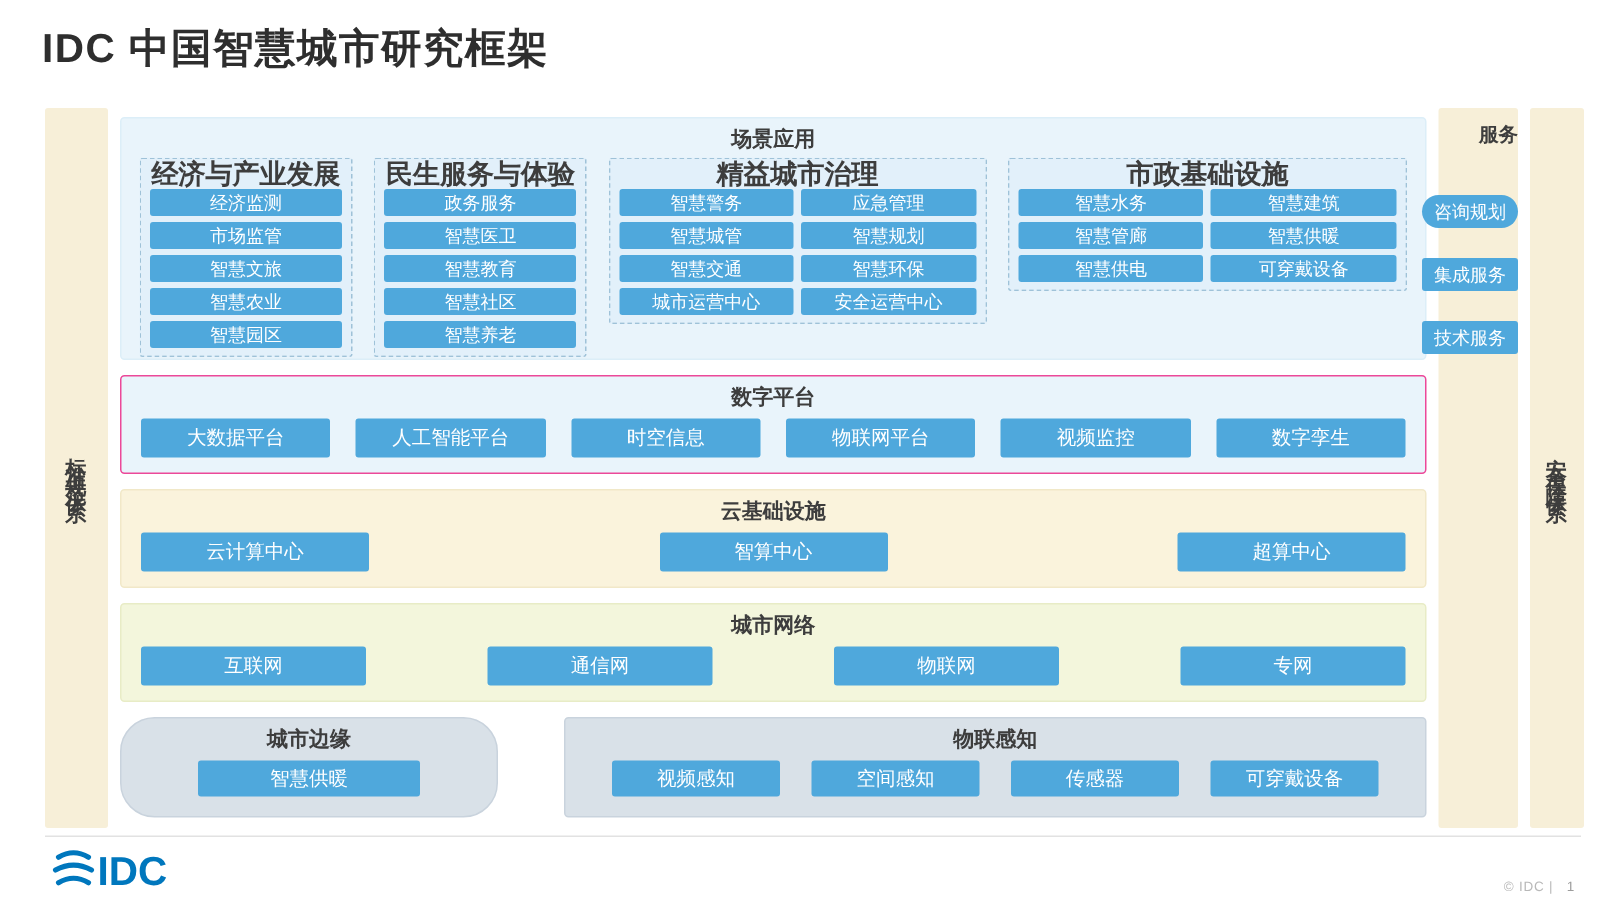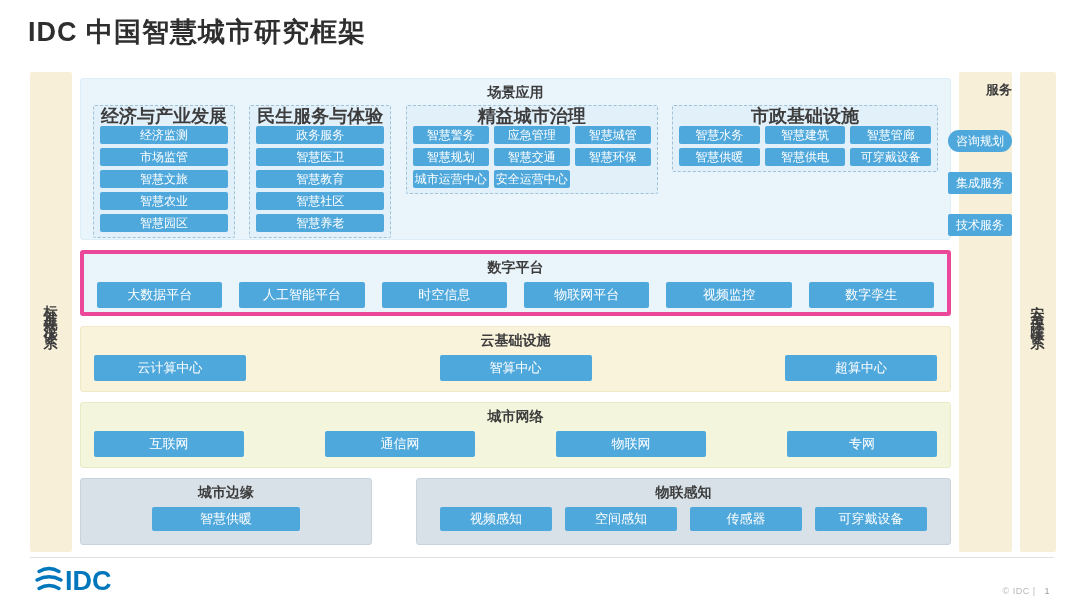--- a/index.html
+++ b/index.html
@@ -27,34 +27,34 @@
   .btn{background:var(--button-blue);color:#fff;font-size:12px;height:18px;display:flex;align-items:center;justify-content:center;border-radius:2px;white-space:nowrap;}
   
   .scenario{height:162px;background:var(--layer-blue);border:1px solid #DCEEF8;}
   .groups{display:flex;justify-content:space-between;align-items:flex-start;padding:5px 12px 0;}
   .group{border:1px dashed #9FC2D8;background:#E2F0FA;border-radius:2px;padding:2px 6px 5px;}
   .group-title{text-align:center;font-size:18px;line-height:14px;font-weight:bold;color:var(--text-dark);margin:1px 0 3px;}
   .g1,.g2{width:142px;}
   .g3{width:252px;}
   .g4{width:266px;}
   .col-items{display:flex;flex-direction:column;gap:4px;justify-content:space-between;}
-  .grid-items{display:grid;grid-template-columns:1fr 1fr 1fr;gap:4px 5px;}
-  
-  .digital{height:66px;background:var(--layer-blue);border:4px solid #ec4899;}
+  .grid-items{display:grid;grid-template-columns:1fr 1fr;gap:4px 5px;}
+  
+  .digital{height:66px;background:var(--layer-blue);border:1px solid #ec4899;}
   .row-items{display:flex;gap:17px;padding:7px 13px 0;}
   .row-items .btn{flex:1;height:26px;font-size:13px;}
   .cloud{height:66px;background:var(--layer-cream);border:1px solid #F1E8C8;}
   .spread{justify-content:space-between;gap:0;}
   .spread .btn{flex:none;width:152px;}
   .network{height:66px;background:var(--layer-green);border:1px solid #E8ECC6;}
   .network .btn{flex:none;width:150px;}
   
   .bottom-row{flex:1;display:flex;gap:44px;}
   .box{background:var(--layer-gray);border:1px solid #C9D3DD;border-radius:3px;}
-  .edge-box{width:292px;}
+  .edge-box{width:252px;border-radius:23px;}
   .iot-box{flex:1;min-width:0;}
   .edge-box .btn{width:148px;height:24px;font-size:13px;margin:7px auto 0;}
   .iot-row{display:flex;justify-content:space-evenly;padding:7px 10px 0;}
   .iot-row .btn{width:112px;height:24px;font-size:13px;}
   
   .services-bar{width:53px;display:flex;flex-direction:column;align-items:flex-end;padding-top:10px;}
   .services-title{font-size:13px;line-height:16px;font-weight:bold;color:var(--text-dark);}
   .sv-btn{width:64px;height:22px;font-size:12px;margin-top:20px;}
   .services-title + .sv-btn{margin-top:32px;border-radius:11px;}
   

